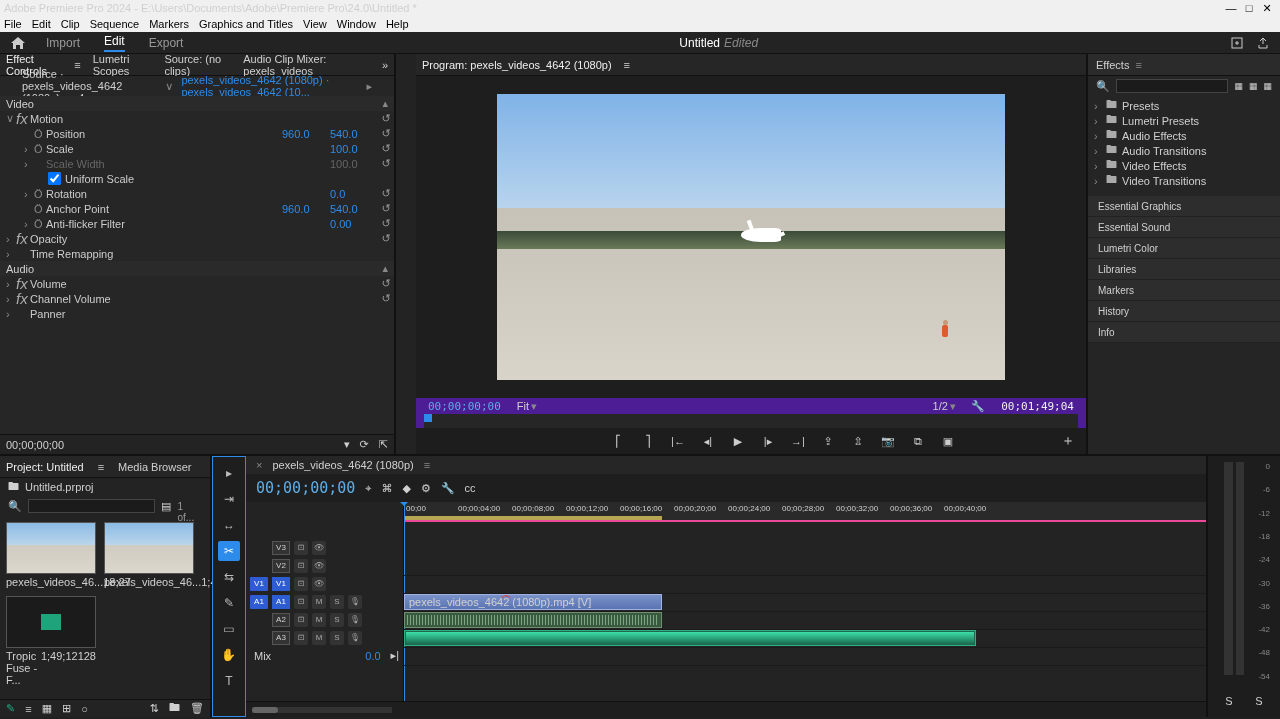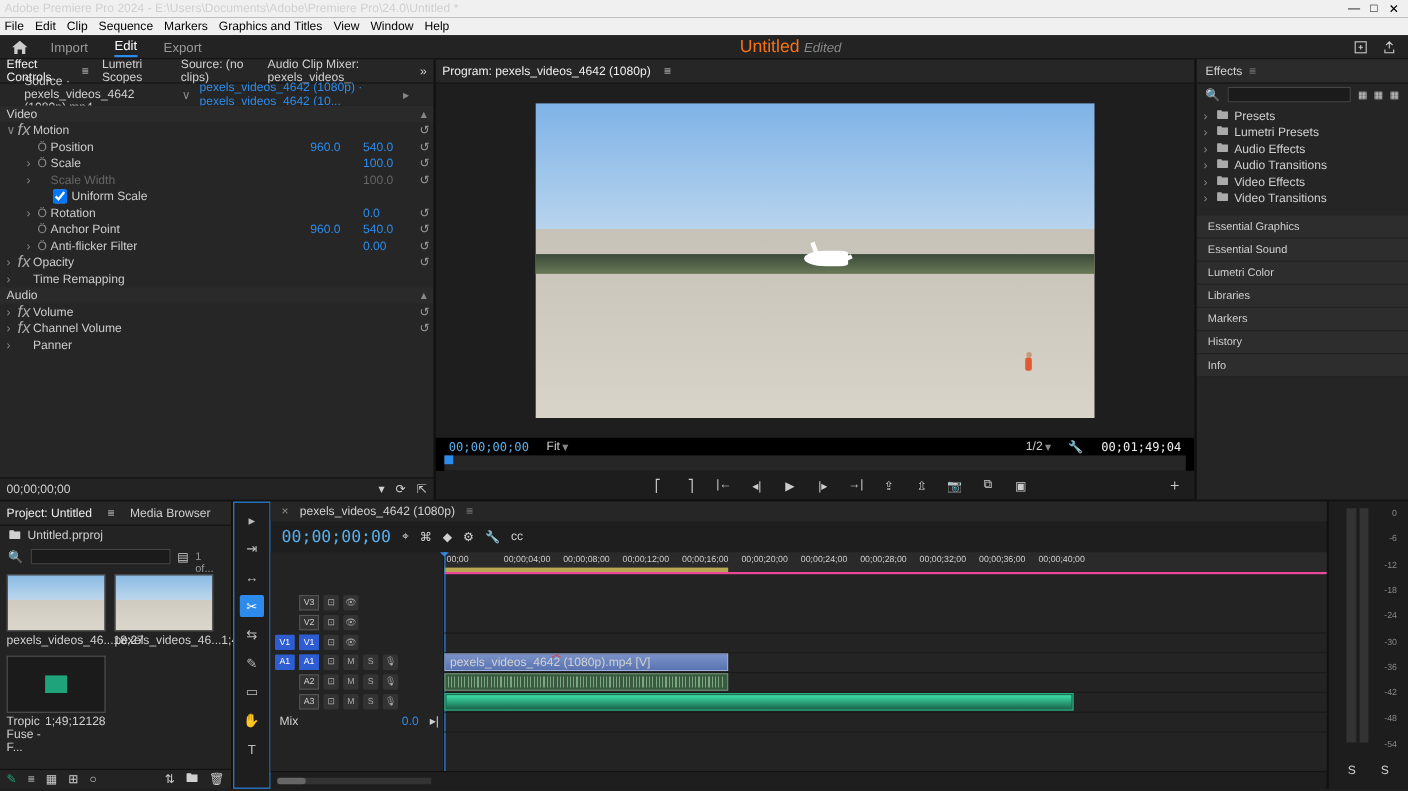--- a/index.html
+++ b/index.html
@@ -7,21 +7,21 @@
 .titlebar { height: 16px; background: #f0f0f0; color: #000; display: flex; align-items: center; padding: 0 4px; font-size: 10px; }
 .titlebar .title { flex: 1; }
 .titlebar .winbtn { width: 18px; text-align: center; color: #000; }
 .menubar { height: 16px; background: #f0f0f0; display: flex; align-items: center; gap: 10px; padding: 0 4px; font-size: 10px; color: #000; }
 .menubar span { color: #000; }
 .workspace-bar { height: 22px; background: #232323; display: flex; align-items: center; padding: 0 10px; border-bottom: 1px solid #111; }
 .workspace-bar .home { margin-right: 20px; }
 .workspace-bar .wtab { margin-right: 24px; font-size: 12px; color: #999; cursor: pointer; }
 .workspace-bar .wtab.active { color: #fff; border-bottom: 2px solid #2d8ceb; padding-bottom: 2px; }
 .workspace-bar .spacer { flex: 1; }
-.workspace-bar .doc-title { color: #f97316; font-size: 16px; text-align: center; }
+.workspace-bar .doc-title { color: #ffffff; font-size: 12px; text-align: center; }
 .workspace-bar .doc-status { color: #888; font-style: italic; font-size: 12px; margin-left: 4px; }
 .workspace-bar .right-icons { display: flex; gap: 12px; margin-left: auto; }
 .top-panels { display: flex; height: 402px; border-bottom: 2px solid #111; }
 .left-source { width: 396px; background: #1e1e1e; display: flex; flex-direction: column; border-right: 2px solid #111; }
 .panel-tabs { height: 22px; display: flex; align-items: center; background: #262626; border-bottom: 1px solid #111; padding: 0 6px; gap: 12px; font-size: 10px; color: #999; }
 .panel-tabs .tab { cursor: pointer; }
 .panel-tabs .tab.active { color: #eee; }
 .panel-tabs .burger { margin-left: auto; }
 .source-sub { height: 20px; background: #262626; padding: 0 22px; display: flex; align-items: center; font-size: 10px; color: #aaa; }
 .source-sub .bc-link { color: #2d8ceb; margin-left: 4px; }
@@ -30,21 +30,21 @@
 .fx-row .tw { width: 10px; color: #888; }
 .fx-row .fxicon { width: 14px; color: #aaa; font-style: italic; font-size: 15px; }
 .fx-row .name { flex: 1; color: #ccc; }
 .fx-row .val { width: 48px; color: #2d8ceb; text-align: left; }
 .fx-row .reset { width: 16px; color: #999; text-align: center; }
 .fx-row.section { color: #ddd; background: #2a2a2a; }
 .fx-row.dim .name { color: #666; }
 .fx-row input[type=checkbox]{ margin-right:4px; }
 .source-footer { height: 20px; background: #232323; border-top: 1px solid #111; display: flex; align-items: center; padding: 0 6px; gap: 8px; color: #5daee8; font-size: 10px; }
 .source-footer .sf-icons { margin-left: auto; display: flex; gap: 10px; color: #ccc; }
-.program { flex: 1; background: #000000; display: flex; flex-direction: column; }
+.program { flex: 1; background: #4c1d95; display: flex; flex-direction: column; margin-left: 20px; }
 .program .panel-tabs { font-size: 11px; }
 .monitor-wrap { flex: 1; display: flex; align-items: center; justify-content: center; background: #1e1e1e; }
 .monitor { width: 508px; height: 286px; background: linear-gradient(to bottom, #7fb3e8 0%, #b8d4ed 40%, #c7c2b8 40%, #d8d4ca 100%); position: relative; }
 .runway-band { position: absolute; top: 48%; left: 0; right: 0; height: 18px; background: linear-gradient(to top,#6a7a58,#3a4a38); }
 .monitor .plane { position: absolute; top: 47%; left: 48%; width: 40px; height: 14px; background: #fff; border-radius: 60% 20% 20% 60%; }
 .monitor .plane::before{content:"";position:absolute;left:8px;top:-8px;width:4px;height:14px;background:#fff;transform:rotate(-20deg);}
 .monitor .plane::after{content:"";position:absolute;left:30px;top:6px;width:14px;height:4px;background:#fff;transform:rotate(-25deg);}
 .monitor .marshaller { position: absolute; bottom: 40px; right: 56px; width: 8px; height: 20px; }
 .monitor .marshaller .body { width: 6px; height: 12px; background: #e05a2f; border-radius: 2px; margin: 0 auto; }
 .monitor .marshaller .head { width: 5px; height: 5px; background: #c59a7a; border-radius: 50%; margin: 0 auto; }

